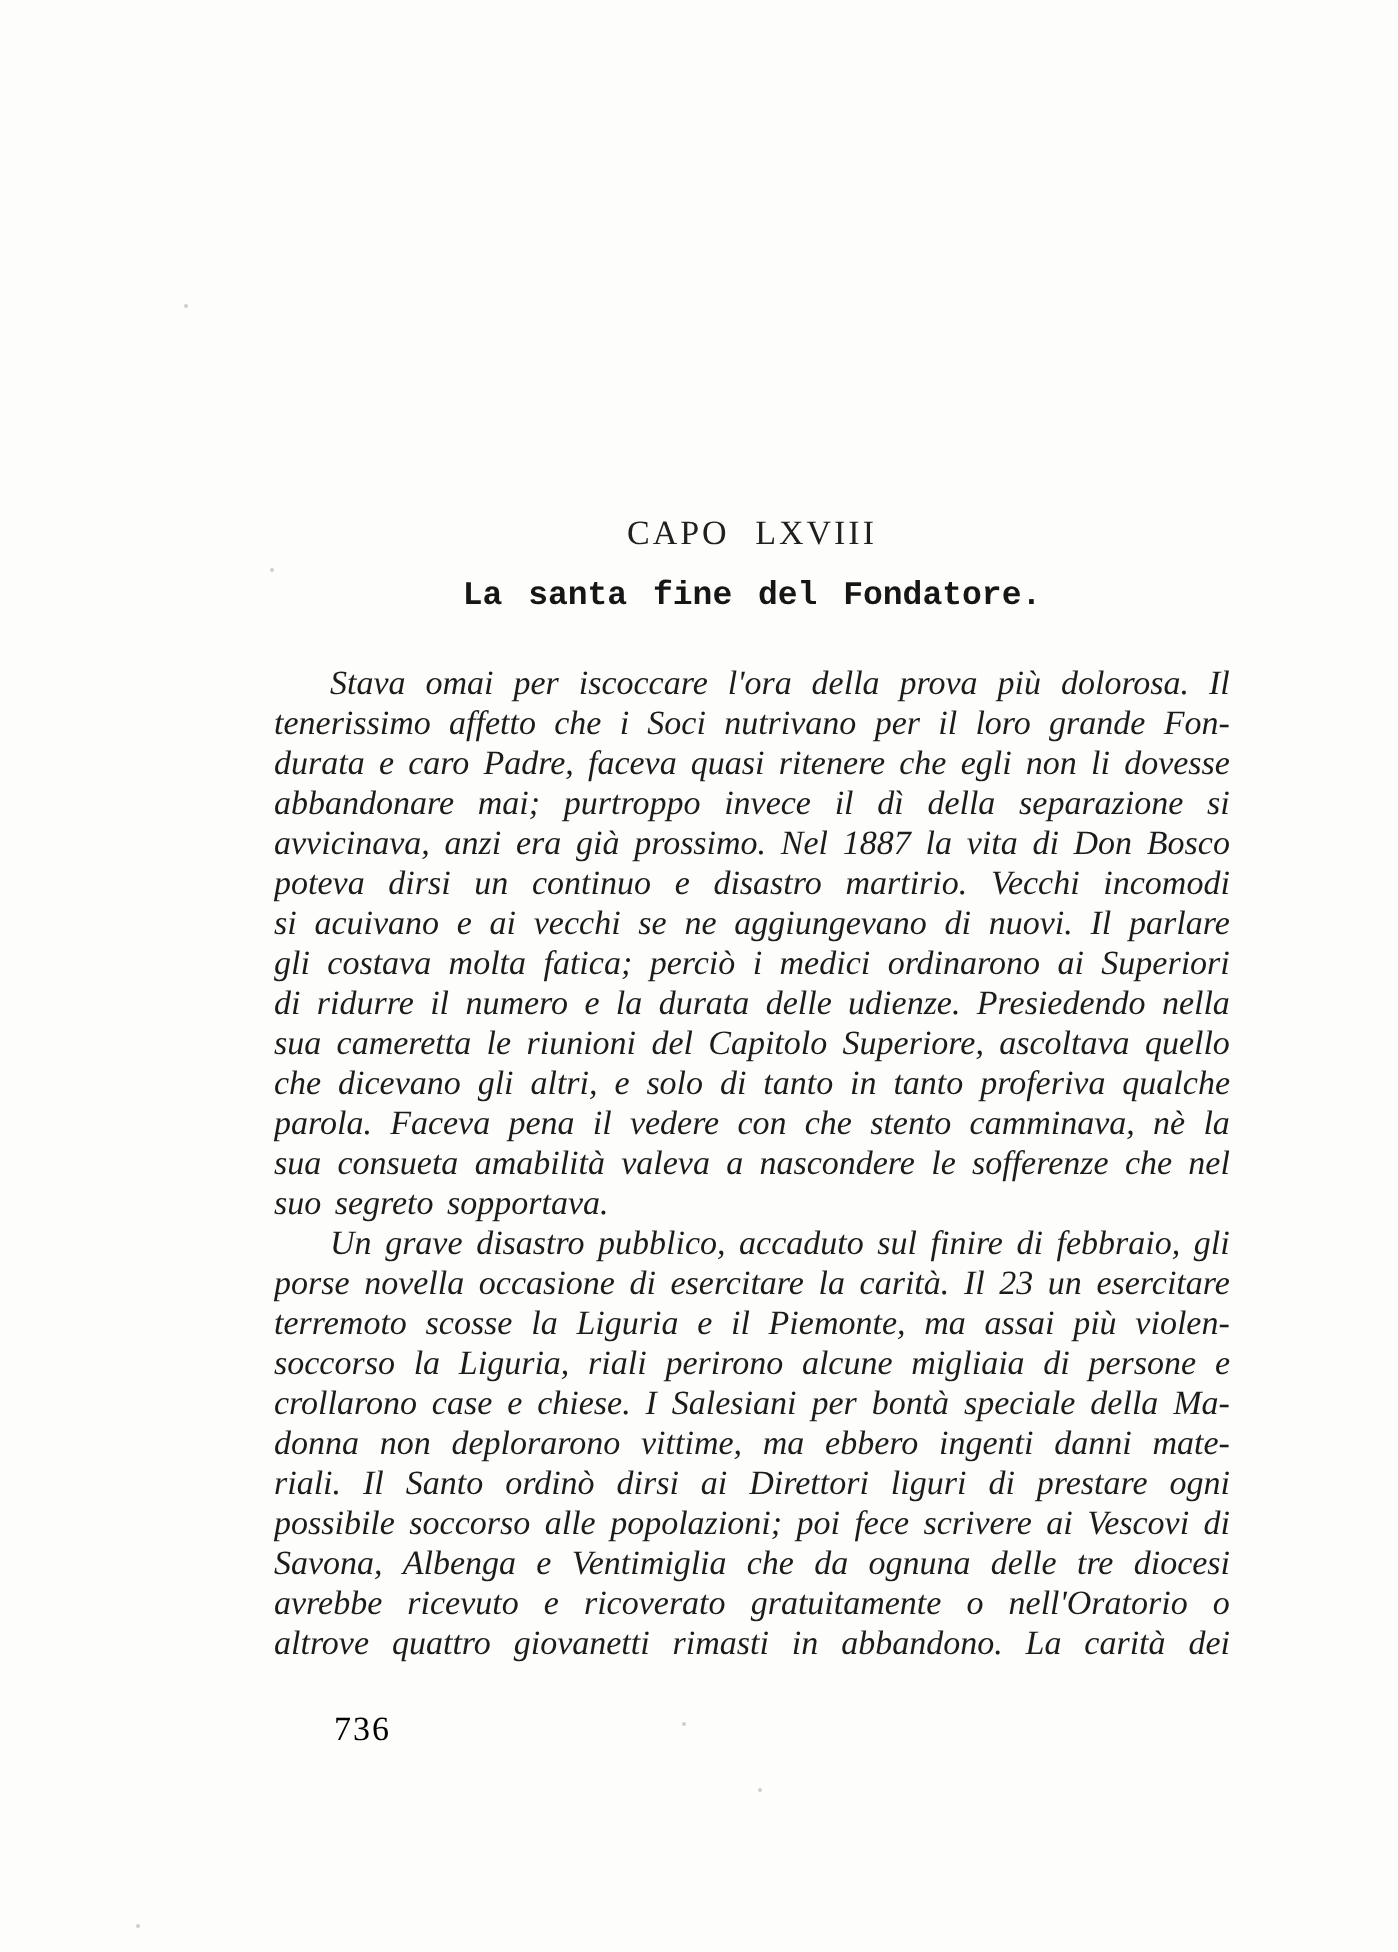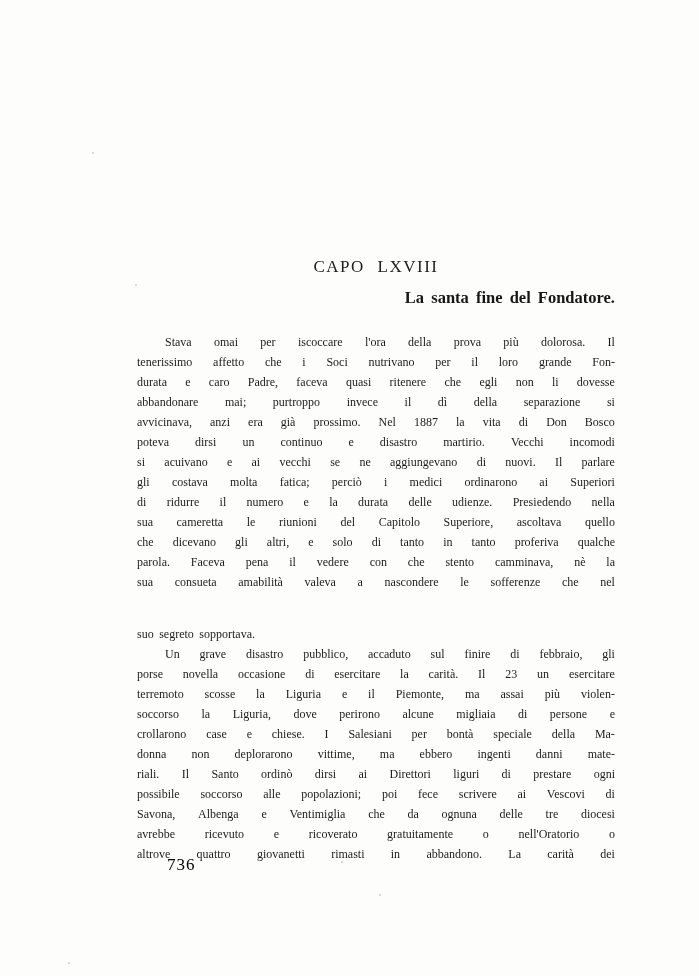--- a/index.html
+++ b/index.html
@@ -27,46 +27,47 @@
     text-align: center;
     font-weight: 400;
     font-size: 17px;
     line-height: 17px;
     letter-spacing: 1.5px;
     word-spacing: 7px;
     color: #202020;
   }
   .subtitle {
     margin: 14px 0 0 0;
-    text-align: right;
+    text-align: center;
     font-weight: 700;
     font-size: 16.5px;
     line-height: 17px;
     word-spacing: 3px;
     color: #161616;
+    font-family: Liberation Mono, monospace;
   }
   .body-text {
     margin-top: 26px;
-    font-size: 12px;
+    font-size: 17px;
+    font-style: italic;
   }
   .line {
     display: flex;
     justify-content: space-between;
     height: 20px;
     line-height: 20px;
     overflow: hidden;
   }
   .line.indent {
     padding-left: 28px;
   }
   .line.plain {
     display: block;
     text-align: left;
     word-spacing: 2.5px;
-    margin-top: 32px;
   }
   .line span {
     white-space: pre;
   }
   .page-number {
     position: absolute;
     left: 167px;
     top: 855px;
     font-size: 17px;
     line-height: 20px;
@@ -290,21 +291,21 @@
           <span>Piemonte,</span>
           <span>ma</span>
           <span>assai</span>
           <span>più</span>
           <span>violen-</span>
         </div>
         <div class="line">
           <span>soccorso</span>
           <span>la</span>
           <span>Liguria,</span>
-          <span>dove</span>
+          <span>riali</span>
           <span>perirono</span>
           <span>alcune</span>
           <span>migliaia</span>
           <span>di</span>
           <span>persone</span>
           <span>e</span>
         </div>
         <div class="line">
           <span>crollarono</span>
           <span>case</span>

